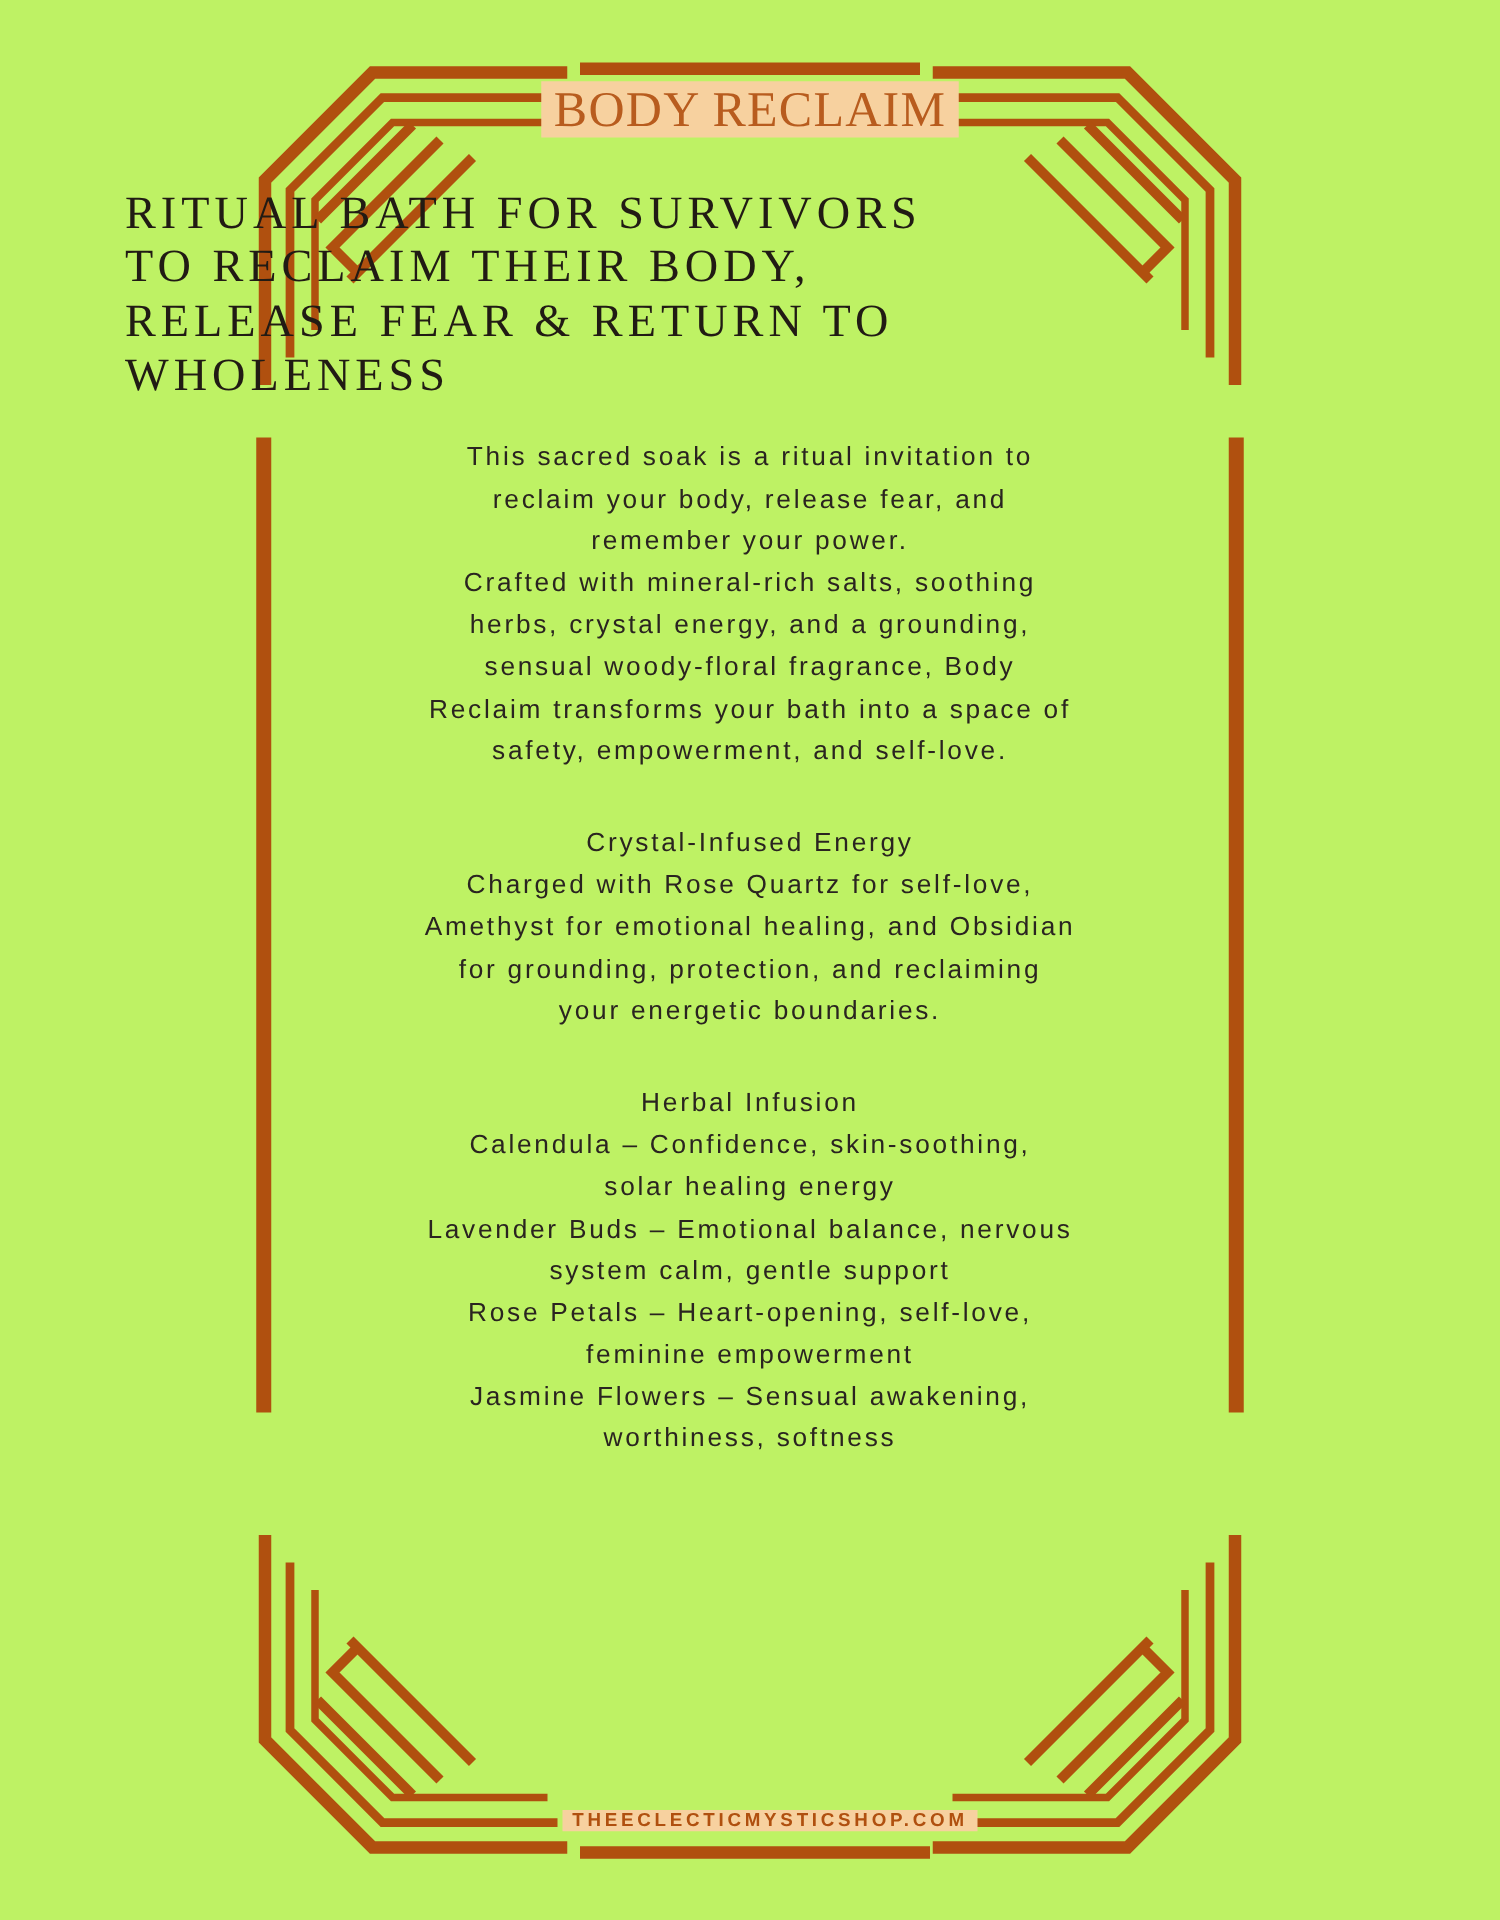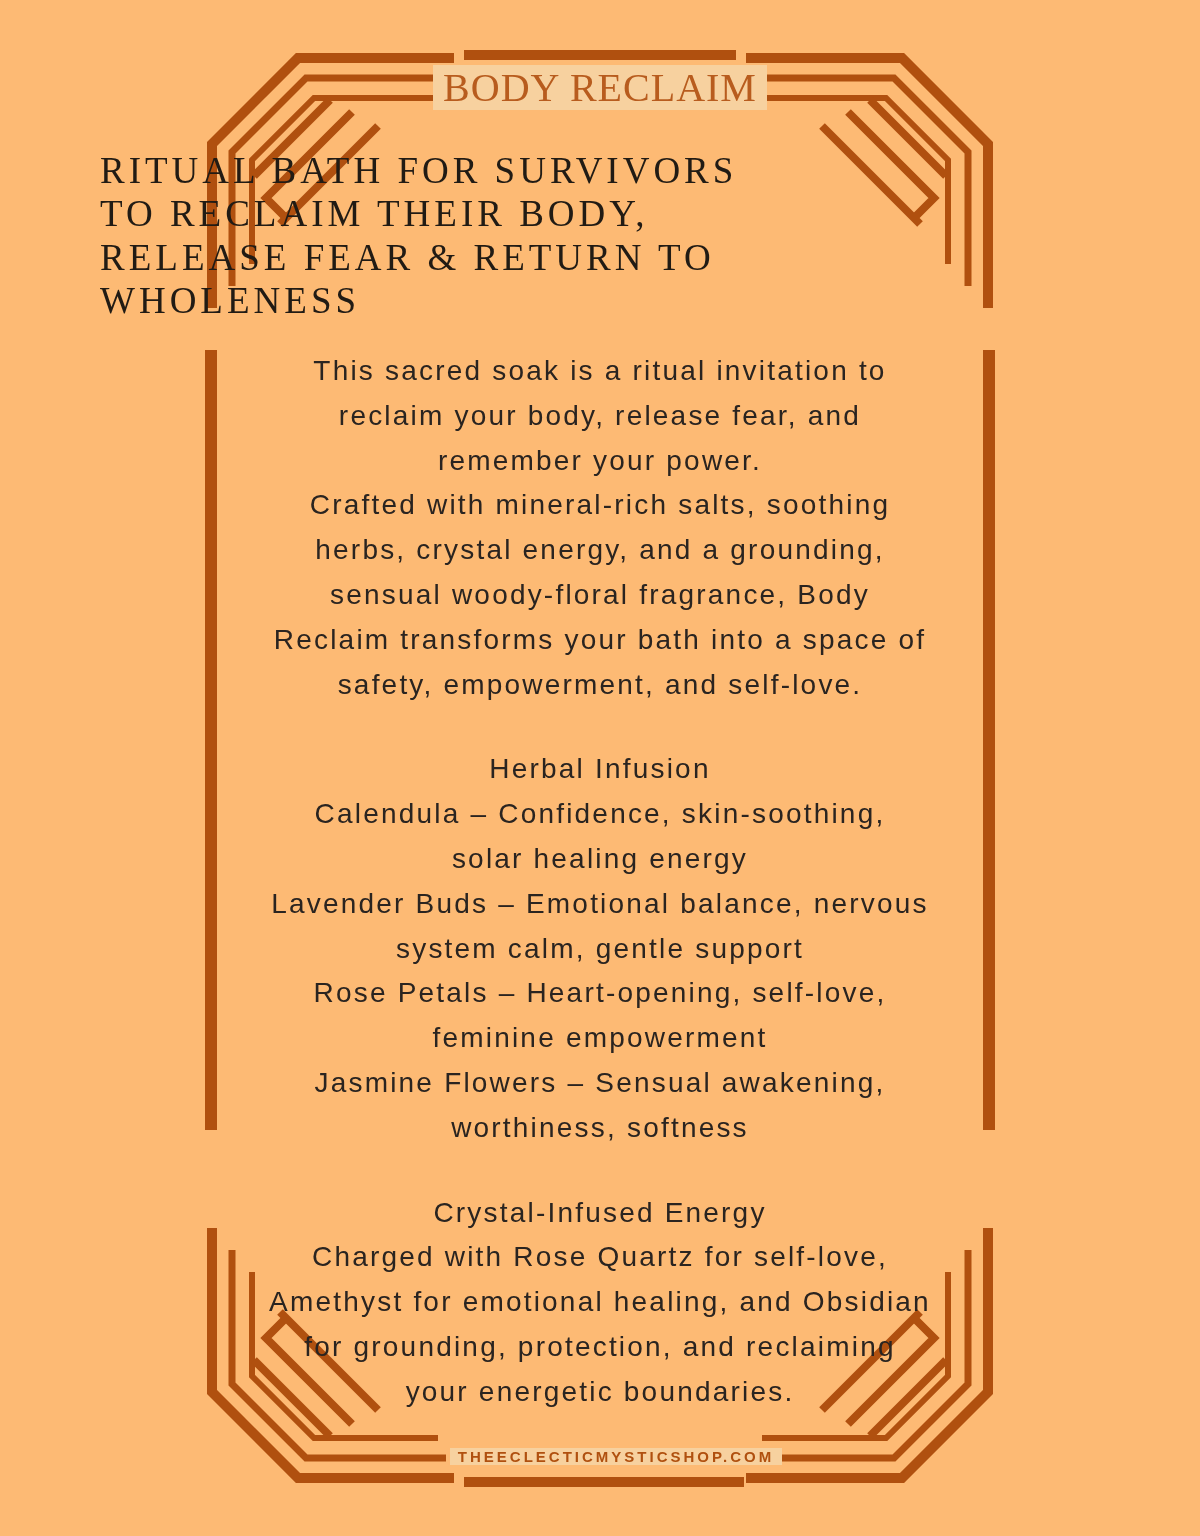--- a/index.html
+++ b/index.html
@@ -1,19 +1,19 @@
 <!DOCTYPE html>
 <html><head>
 <meta charset="utf-8">
 <style>
   html,body{margin:0;padding:0;}
   .page{
     position:relative;
     width:1200px;height:1536px;
-    background:#fdba74;
+    background:#bef264;
     overflow:hidden;
     font-family:"Liberation Sans","DejaVu Sans",sans-serif;
   }
   
   .corner{position:absolute;width:252px;height:302px;}
   .corner.tl{left:202px;top:48px;}
   .corner.tr{left:746px;top:48px;transform:scaleX(-1);}
   .corner.bl{left:202px;top:1186px;transform:scaleY(-1);}
   .corner.br{left:746px;top:1186px;transform:scale(-1,-1);}
   .bar{position:absolute;background:#b0500f;}
@@ -33,21 +33,21 @@
   .heading{
     position:absolute;left:100px;top:149px;width:1000px;
     text-align:left;white-space:pre-line;
     font-family:"Liberation Serif","DejaVu Serif",serif;
     font-size:37px;line-height:1.17;letter-spacing:4px;
     color:#211b14;font-weight:normal;margin:0;
   }
   .content{
     position:absolute;left:170px;top:349px;width:860px;
     text-align:center;color:#2a2420;
-    font-size:28px;line-height:1.6;letter-spacing:2.2px;
+    font-size:21px;line-height:1.6;letter-spacing:2.2px;
   }
   .content .block{white-space:pre-line;margin:0;}
   .content .section{margin-top:40px;}
   .section-title{white-space:pre-line;}
   .footer-url{
     position:absolute;left:16px;top:1448px;width:1200px;
     text-align:center;
     font-size:15px;font-weight:bold;letter-spacing:3px;
     color:#b0500f;
   }
@@ -100,35 +100,35 @@
     <p class="block">This sacred soak is a ritual invitation to
 reclaim your body, release fear, and
 remember your power.
 Crafted with mineral-rich salts, soothing
 herbs, crystal energy, and a grounding,
 sensual woody-floral fragrance, Body
 Reclaim transforms your bath into a space of
 safety, empowerment, and self-love.</p>
 
     <div class="section">
+      <div class="section-title">Crystal-Infused Energy</div>
+      <p class="block">Charged with Rose Quartz for self-love,
+Amethyst for emotional healing, and Obsidian
+for grounding, protection, and reclaiming
+your energetic boundaries.</p>
+    </div>
+
+    <div class="section">
       <div class="section-title">Herbal Infusion</div>
       <p class="block">Calendula – Confidence, skin-soothing,
 solar healing energy
 Lavender Buds – Emotional balance, nervous
 system calm, gentle support
 Rose Petals – Heart-opening, self-love,
 feminine empowerment
 Jasmine Flowers – Sensual awakening,
 worthiness, softness</p>
     </div>
-
-    <div class="section">
-      <div class="section-title">Crystal-Infused Energy</div>
-      <p class="block">Charged with Rose Quartz for self-love,
-Amethyst for emotional healing, and Obsidian
-for grounding, protection, and reclaiming
-your energetic boundaries.</p>
-    </div>
   </div>
 
   <div class="footer-url"><span>THEECLECTICMYSTICSHOP.COM</span></div>
 
 </div>
 
 </body></html>

